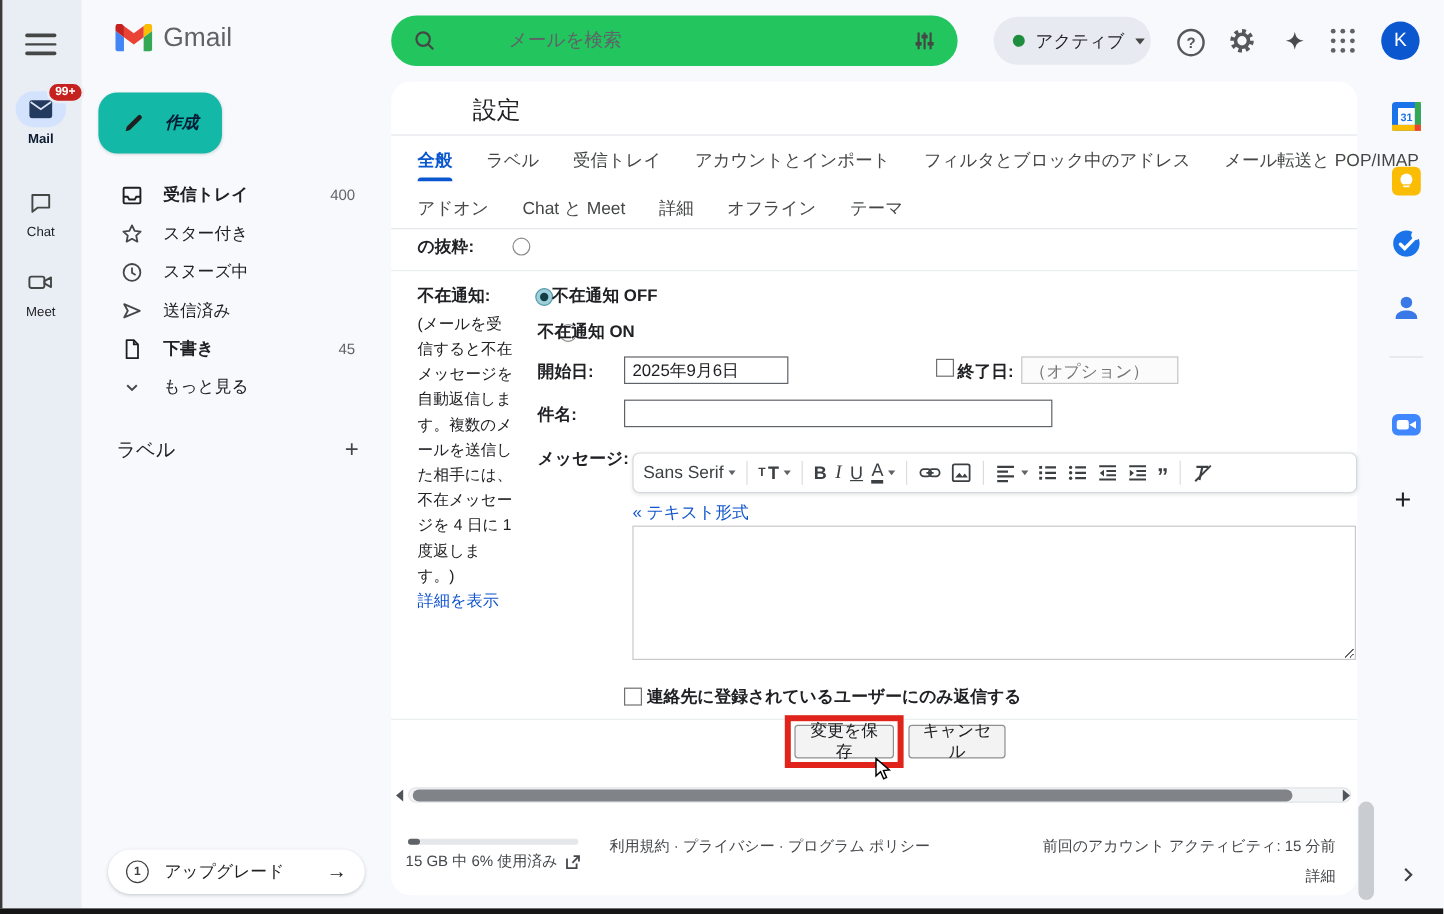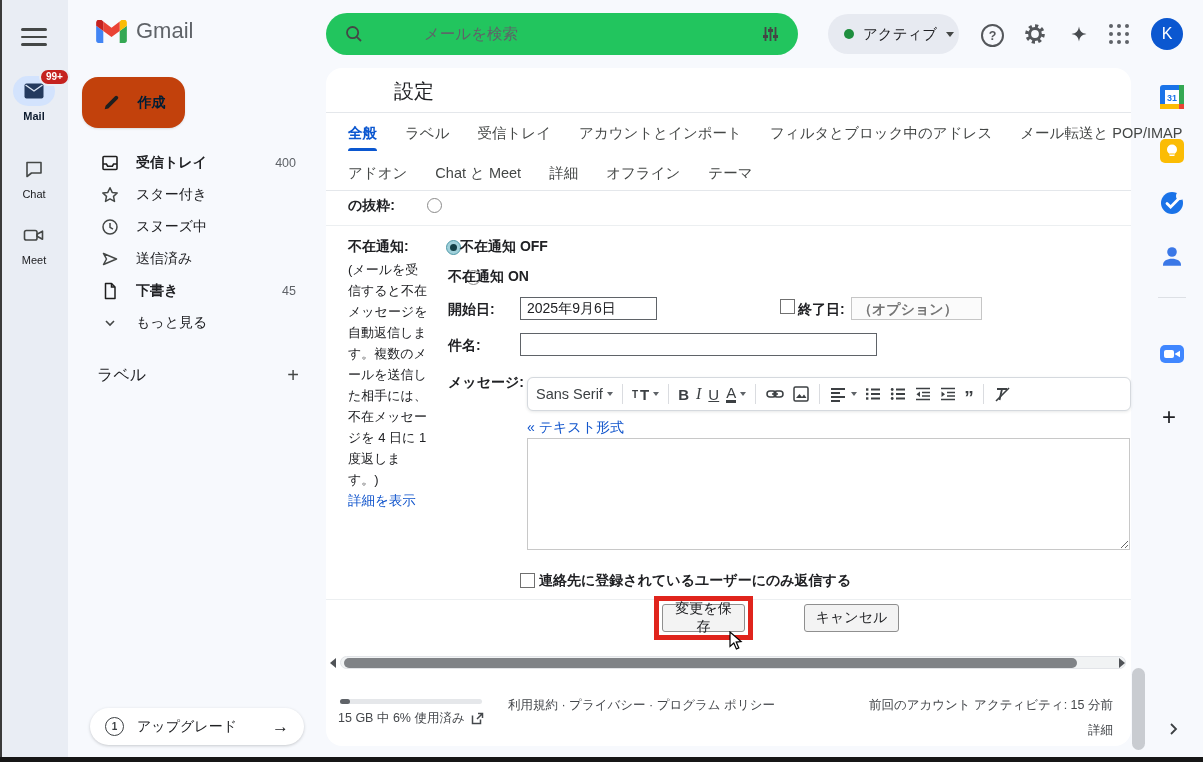--- a/index.html
+++ b/index.html
@@ -15,22 +15,22 @@
   .rail-item{width:68px;text-align:center;}
   .rail-pill{width:42px;height:30px;margin:4px auto;border-radius:15px;display:flex;align-items:center;justify-content:center;}
   .rail-pill.active{background:#d3e3fd;}
   .rail-label{font-size:11px;margin-top:4px;color:#202124;}
   .rail-label.bold{font-weight:bold;color:#0d1b2e;}
   .badge{position:absolute;top:-8px;left:26px;background:#c5221f;color:#fff;font-size:10px;font-weight:bold;
          padding:1px 5px;border-radius:9px;border:2px solid #e9edf4;line-height:12px;}
   
   .gmail-logo{left:96px;top:18px;display:flex;align-items:center;gap:9px;}
   .gmail-word{font-size:22px;color:#5f6368;}
-  .compose{left:82px;top:77px;width:103px;height:51px;background:#c2410c;border-radius:16px;
-           display:flex;align-items:center;justify-content:center;gap:18px;box-shadow:0 1px 2px rgba(60,64,67,.15);cursor:pointer;}
+  .compose{left:82px;top:77px;width:103px;height:51px;background:#14b8a6;border-radius:16px;
+           display:flex;align-items:center;justify-content:center;gap:18px;box-shadow:0 1px 2px rgba(60,64,67,.15);cursor:pointer;font-style:italic;}
   .compose-label{font-size:14px;font-weight:bold;color:#001d35;}
   .nav-item{left:80px;width:228px;height:32px;display:flex;align-items:center;border-radius:16px;cursor:pointer;}
   .nav-icon{width:20px;margin-left:20px;}
   .nav-label{margin-left:16px;font-size:14px;flex:1;}
   .nav-label.bold{font-weight:bold;}
   .nav-count{margin-right:12px;font-size:12.5px;color:#5f6368;}
   .labels-row{left:97px;top:364px;width:206px;display:flex;align-items:center;}
   .labels-title{font-size:16px;color:#202124;flex:1;}
   .labels-add{font-size:20px;color:#444746;cursor:pointer;padding:0 4px;}
   .upgrade{left:90px;top:708px;width:214px;height:37px;background:#fff;border-radius:19px;
@@ -68,21 +68,21 @@
   .tab.active::after{content:"";position:absolute;left:0;right:0;bottom:0;height:3px;background:#0b57d0;border-radius:3px 3px 0 0;}
   .form-label{font-weight:bold;font-size:14px;}
   .radio{width:13px;height:13px;border-radius:50%;border:1px solid #8a8a8a;background:#fff;display:inline-block;position:relative;}
   .radio.checked{border-color:#4f99a8;background:#9fd0da;}
   .radio.checked::after{content:"";position:absolute;left:3px;top:3px;width:7px;height:7px;border-radius:50%;background:#123f46;}
   .checkbox{width:13px;height:13px;border:1px solid #707070;background:#fff;display:inline-block;}
   .desc-line{font-size:13px;line-height:21px;color:#202124;}
   .blue-link{color:#1155cc;font-size:13.5px;cursor:pointer;}
   .txt-input{border:1px solid #5f6368;background:#fff;font-size:14px;font-family:inherit;
              padding:2px 6px;outline:none;color:#202124;box-sizing:border-box;}
-  .txt-input.disabled{border-color:#c6c6c6;background:#fbfbfb;color:#9aa0a6;font-weight:bold;}
+  .txt-input.disabled{border-color:#c6c6c6;background:#fbfbfb;color:#9aa0a6;}
   .toolbar{left:201px;top:309px;width:604px;height:34px;background:#fff;border:1px solid #d5d9de;border-radius:6px;
            box-shadow:0 1px 3px rgba(60,64,67,.12);display:flex;align-items:center;padding:8px 8px;box-sizing:border-box;gap:7px;}
   .tbr-sep{width:1px;height:20px;background:#dadce0;margin:0 2px;}
   .tbr-item{display:flex;align-items:center;gap:4px;color:#3c4043;cursor:pointer;}
   .tbr-caret{width:0;height:0;border-left:3.5px solid transparent;border-right:3.5px solid transparent;border-top:4px solid #5f6368;}
   .tbr-font{font-size:14.5px;color:#3c4043;}
   .tbr-b{font-weight:bold;font-size:15px;}
   .tbr-i{font-family:"Liberation Serif","DejaVu Serif",serif;font-style:italic;font-size:16px;}
   .tbr-u{text-decoration:underline;font-size:15px;}
   .tbr-a{font-size:15px;border-bottom:3px solid #3c4043;line-height:14px;}
@@ -452,21 +452,21 @@
     <div class="abs blue-link" style="left:201px;top:351px;font-size:14px;">« テキスト形式</div>
     <textarea class="abs msg-area" style=""></textarea>
 
     <span class="abs checkbox" style="left:194px;top:505px;"></span>
     <div class="abs form-label" style="left:213px;top:504px;">連絡先に登録されているユーザーにのみ返信する</div>
 
     <div class="abs hdiv" style="top:531px;background:#eceff1;"></div>
 
     <div class="abs annotation" style="left:328px;top:528px;width:89px;height:34px;z-index:5;"></div>
     <button class="abs gbtn" style="left:336px;top:536px;width:83px;">変更を保存</button>
-    <button class="abs gbtn" style="left:431px;top:536px;width:95px;margin-left:47px;">キャンセル</button>
+    <button class="abs gbtn" style="left:431px;top:536px;width:81px;">キャンセル</button>
 
     
     <div class="abs hscroll-track"></div>
     <span class="abs arrow-left" style="left:4px;top:590px;"></span>
     <div class="abs hscroll-thumb"></div>
     <span class="abs arrow-right" style="left:793px;top:590px;"></span>
 
     
     <div class="abs storage-track">
         <div class="storage-fill"></div>

